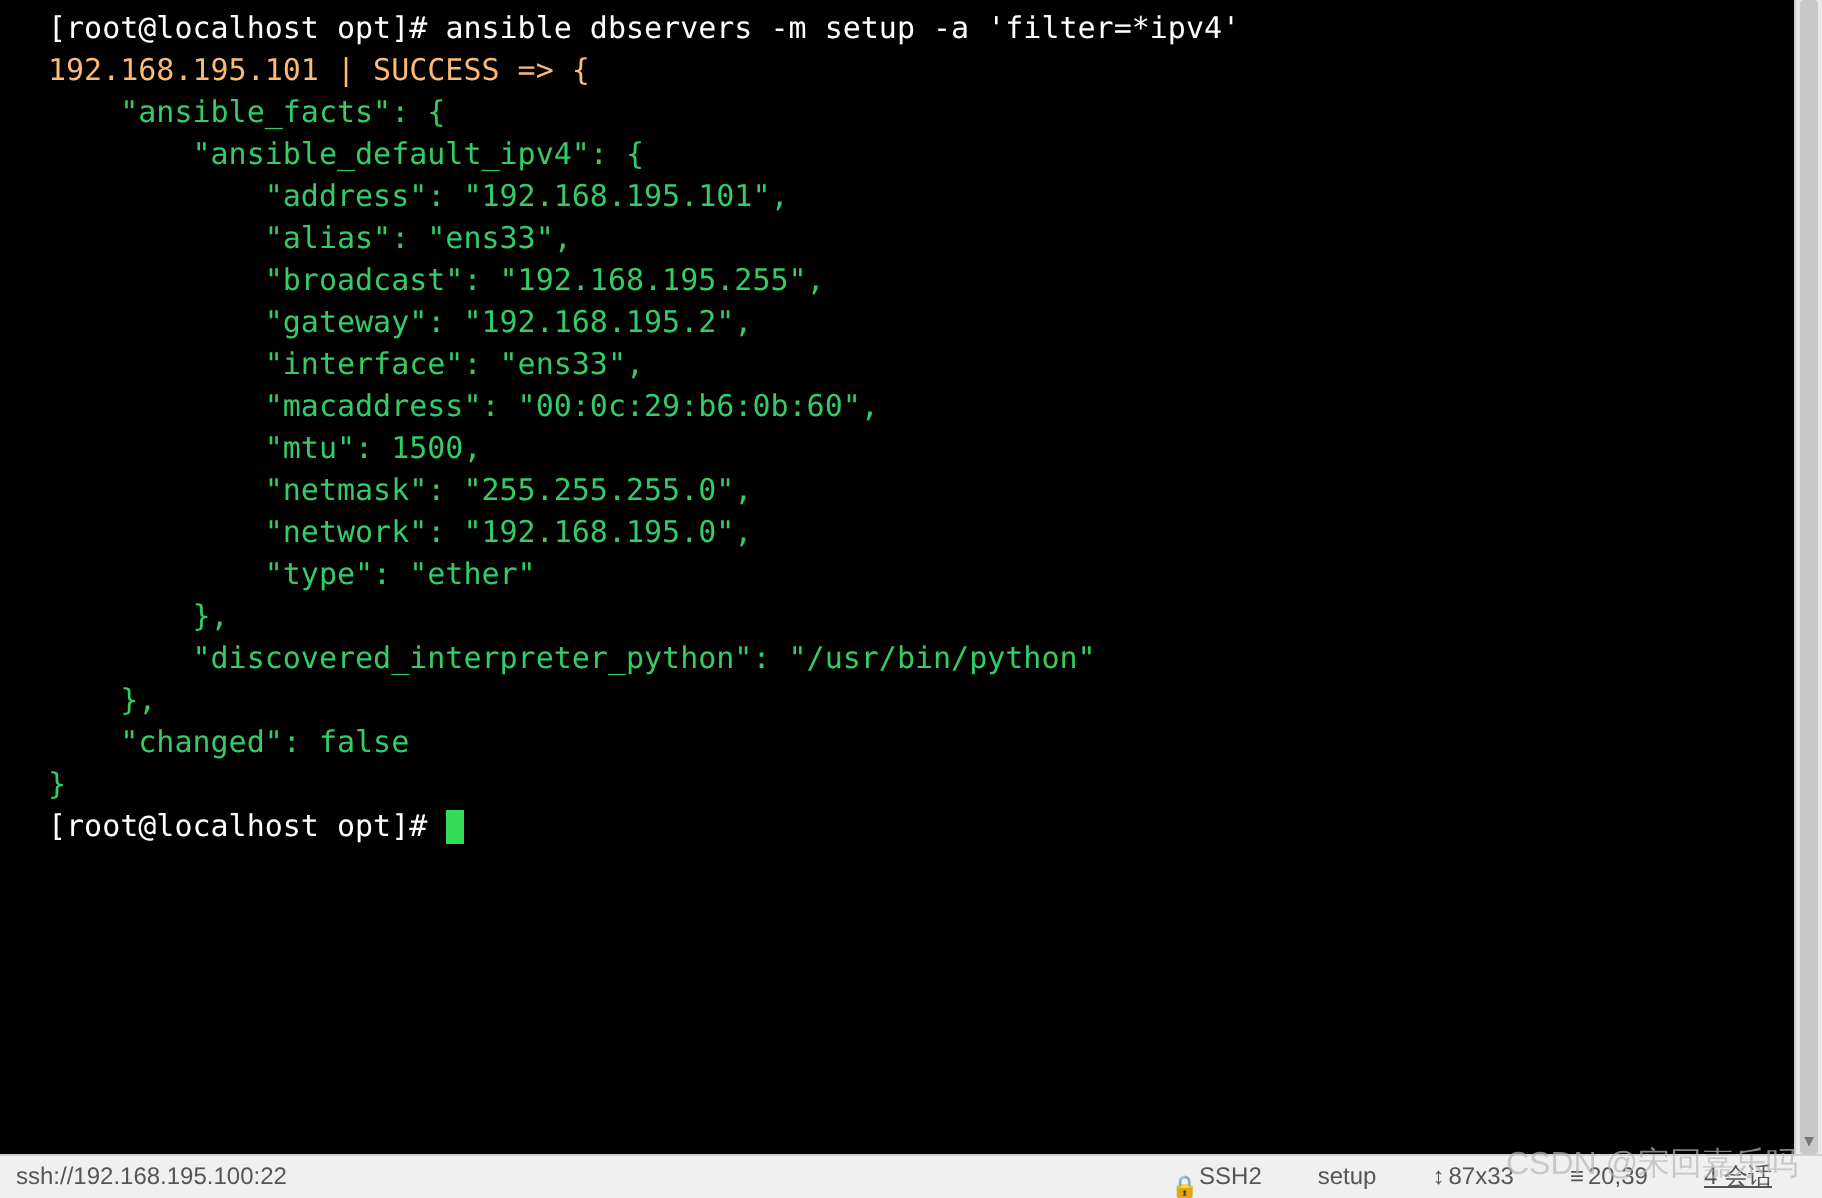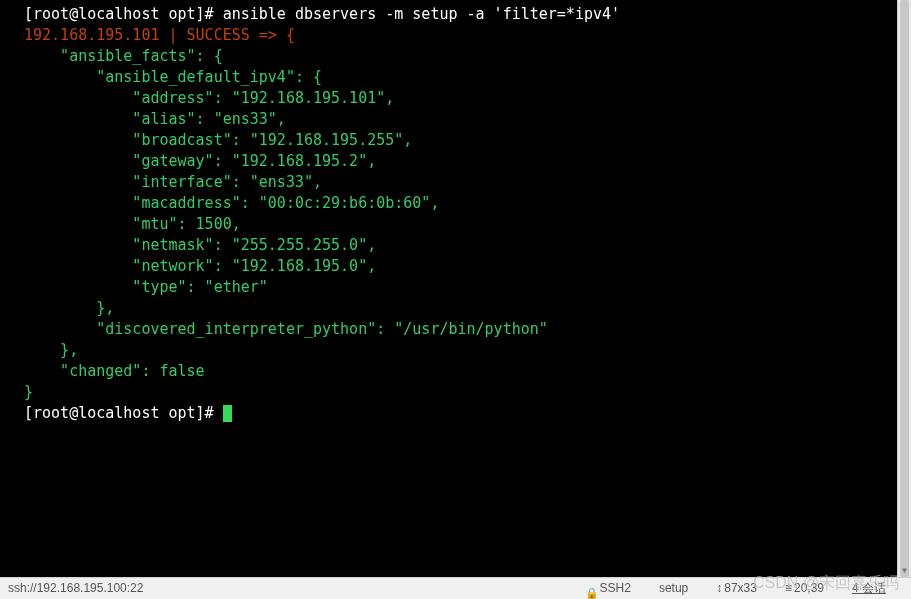--- a/index.html
+++ b/index.html
@@ -18,21 +18,21 @@
       position: relative;
     }
     .terminal {
       padding: 4px 24px;
       color: #ffffff;
       height: calc(100% - 22px);
       overflow: hidden;
     }
     .white { color: #ffffff; }
     .green { color: #33cc66; }
-    .green-bright { color: #c2410c; }
+    .green-bright { color: #fdba74; }
     .cursor {
       display: inline-block;
       width: 9px;
       height: 17px;
       background: #33dd55;
       vertical-align: text-bottom;
     }
     .line { white-space: pre; }
     .statusbar {
       position: absolute;

